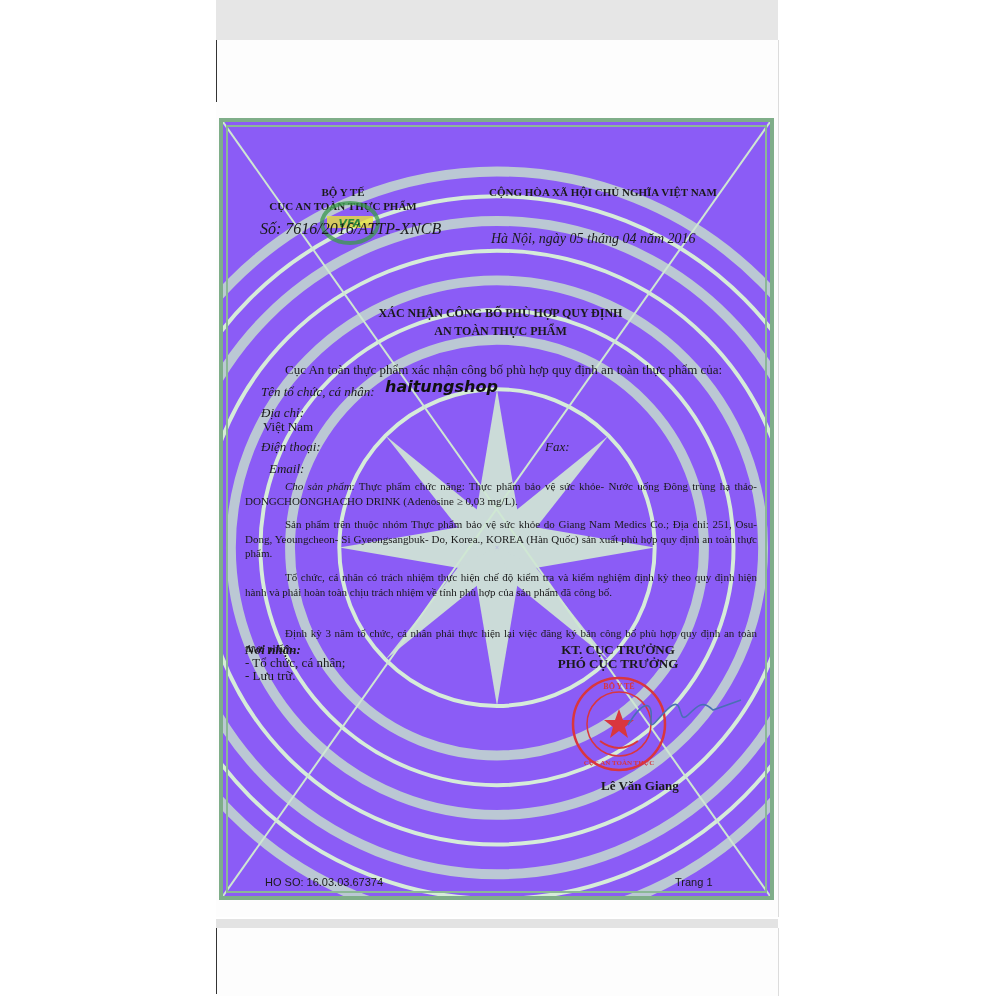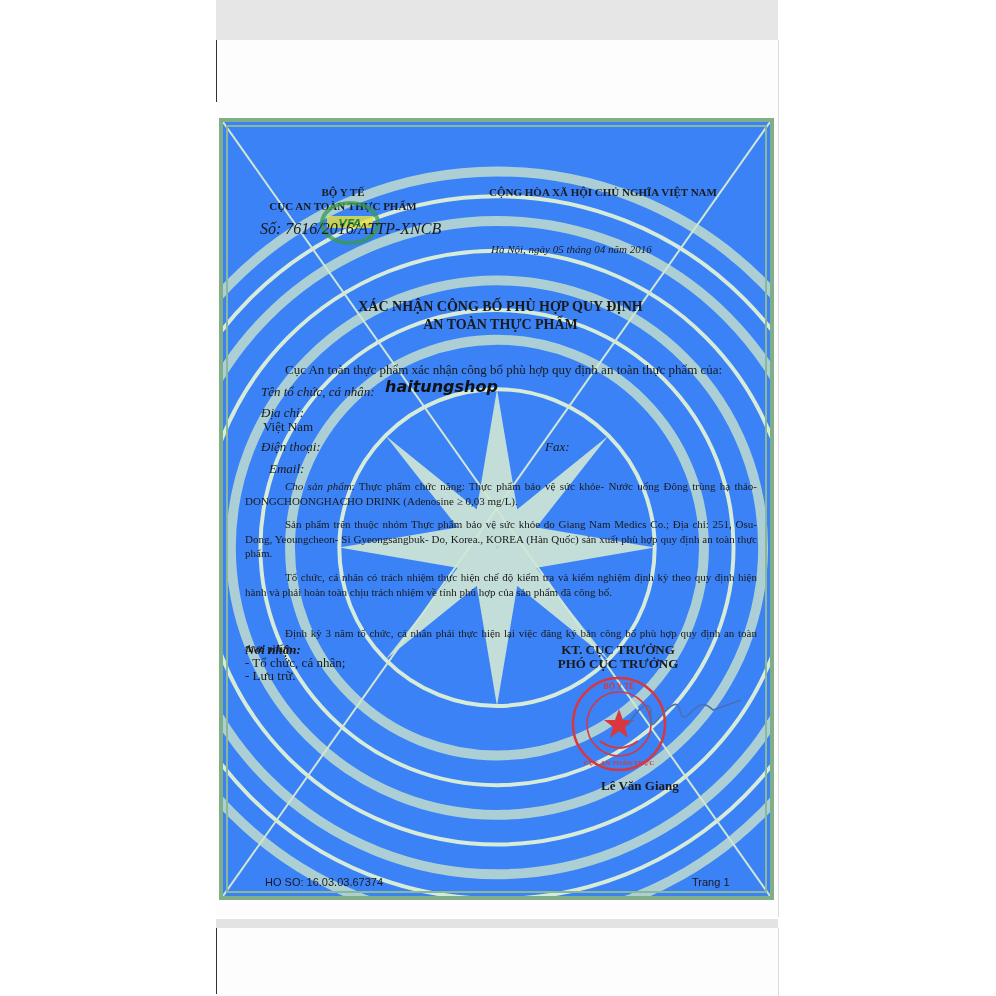--- a/index.html
+++ b/index.html
@@ -10,47 +10,47 @@
   .top-gray { position: absolute; left: 216px; top: 0; width: 562px; height: 40px; background: #e6e6e6; }
   .page { position: absolute; left: 216px; width: 562px; background: #fdfdfd; border-right: 1px solid #dcdcdc; }
   .page1 { top: 40px; height: 877px; }
   .page1::before { content: ""; position: absolute; left: 0; top: 0; width: 1px; height: 62px; background: #333; }
   .sep-gray { position: absolute; left: 216px; top: 919px; width: 562px; height: 9px; background: #e3e3e3; }
   .page2 { top: 928px; height: 68px; }
   .page2::before { content: ""; position: absolute; left: 0; top: 0; width: 1px; height: 66px; background: #333; }
 
   .cert {
     position: absolute; left: 219px; top: 118px; width: 555px; height: 782px;
-    border: 4px solid #7fae89; box-sizing: border-box; background: #3b82f6; overflow: hidden;
+    border: 4px solid #7fae89; box-sizing: border-box; background: #8b5cf6; overflow: hidden;
   }
   .cert-inner {
     position: absolute; left: 3px; top: 3px; right: 3px; bottom: 3px;
     border: 2px solid #8bb896; box-sizing: border-box;
   }
   .pattern { position: absolute; left: 0; top: 0; width: 100%; height: 100%; }
 
   .txt { position: absolute; color: #1a1a1a; white-space: nowrap; }
   .b { font-weight: bold; }
   .i { font-style: italic; }
   .c { text-align: center; }
 
   .hdr-left { left: 0; top: 63px; width: 240px; font-size: 11px; line-height: 14px; }
   .so-line { left: 37px; top: 98px; font-size: 16px; font-style: italic; font-family: Liberation Serif, serif; }
   .hdr-right { left: 235px; top: 63px; width: 290px; font-size: 11px; line-height: 14px; }
   .motto { display: inline-block; border-bottom: 1px solid #222; padding: 0 22px; font-weight: normal; }
-  .date { left: 268px; top: 109px; font-size: 11px; font-style: italic; margin-top: 12px; }
-  .title { left: 0; width: 555px; top: 176px; font-size: 14px; line-height: 18px; }
+  .date { left: 268px; top: 109px; font-size: 14px; font-style: italic; }
+  .title { left: 0; width: 555px; top: 182px; font-size: 12px; line-height: 18px; }
 
   .para { font-size: 13px; line-height: 15px; }
   .body-block { position: absolute; left: 22px; width: 512px; font-size: 11px; line-height: 14.5px; color: #1a1a1a; text-align: justify; }
   .indent { text-indent: 40px; }
 
   .shopname { position: absolute; left: 162px; top: 255px; font-family: "DejaVu Sans", sans-serif; font-weight: bold; font-style: italic; font-size: 16px; color: #111; }
   .footer-l { left: -4px; top: 754px; font-family: "Liberation Sans", sans-serif; font-size: 11px; padding-left: 46px; }
-  .footer-r { left: 469px; top: 754px; font-family: "Liberation Sans", sans-serif; font-size: 11px; }
+  .footer-r { left: 452px; top: 754px; font-family: "Liberation Sans", sans-serif; font-size: 11px; }
 
   .vfa { position: absolute; left: 96px; top: 78px; width: 62px; height: 46px; }
   .stamp { position: absolute; left: 347px; top: 553px; width: 98px; height: 98px; }
   .sign { position: absolute; left: 400px; top: 568px; width: 120px; height: 50px; }
 </style>
 </head>
 <body>
 
 <div class="top-gray"></div>
 <div class="page page1"></div>

